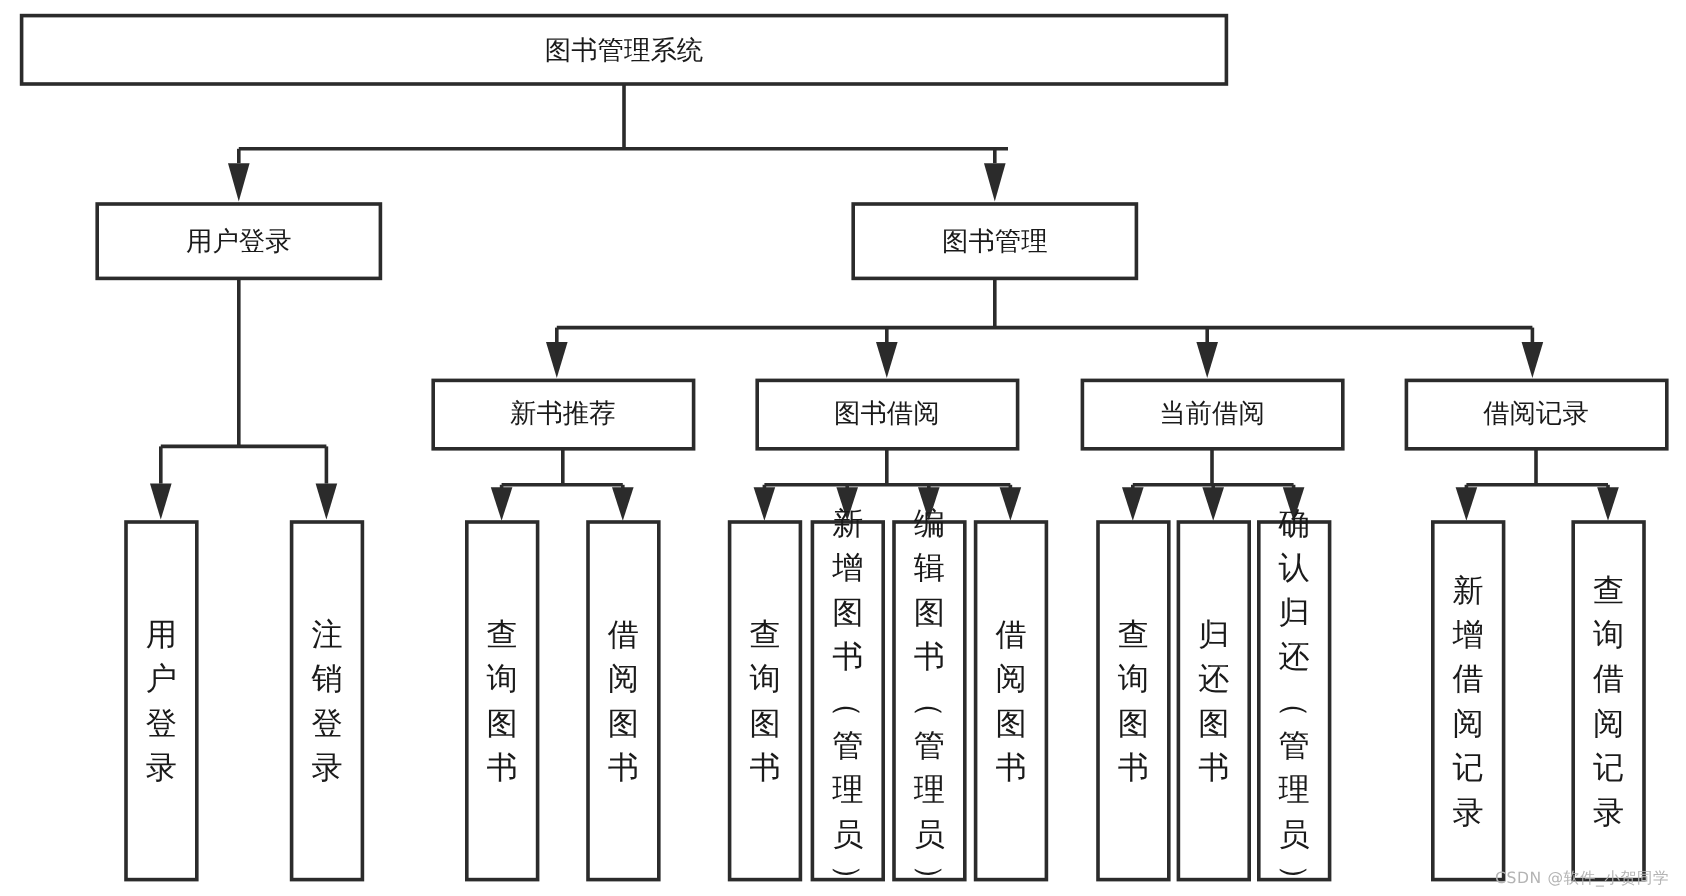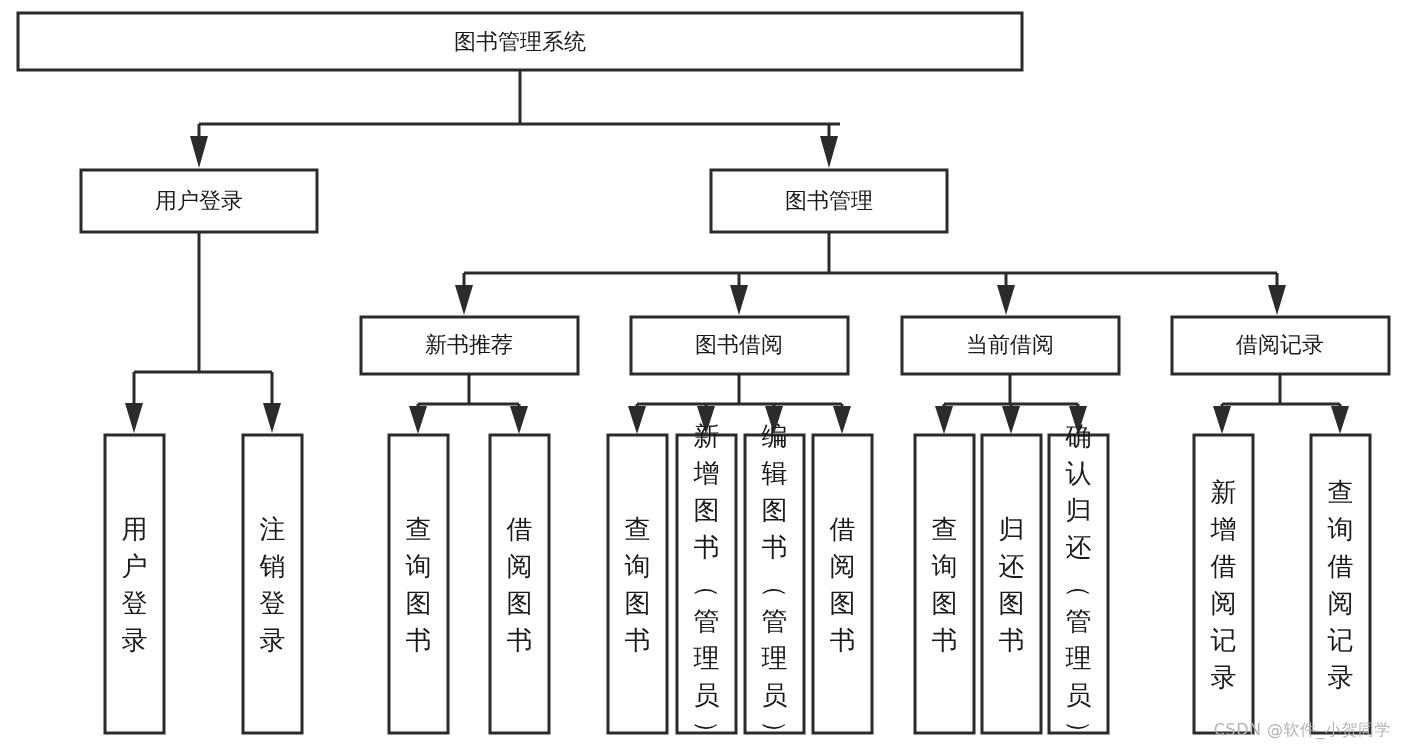--- a/index.html
+++ b/index.html
@@ -53,21 +53,21 @@
   }
   .arrow-head {
     fill: #2b2b2b;
     stroke: none;
   }
   .watermark {
     position: absolute;
     right: 14px;
     bottom: 6px;
     color: #b4b4b4;
-    font-size: 16px;
+    font-size: 13px;
     font-family: "DejaVu Sans", "Liberation Sans", sans-serif;
     letter-spacing: 0.5px;
     white-space: nowrap;
     user-select: none;
   }
 </style>
 </head>
 <body>
 
 <div id="diagram-root">

